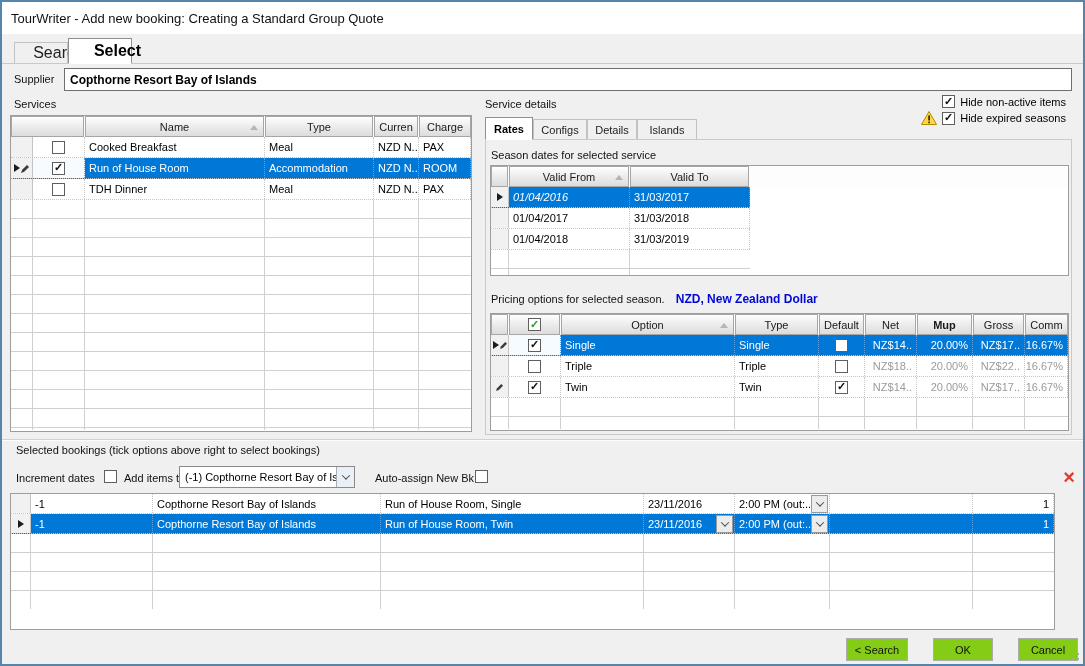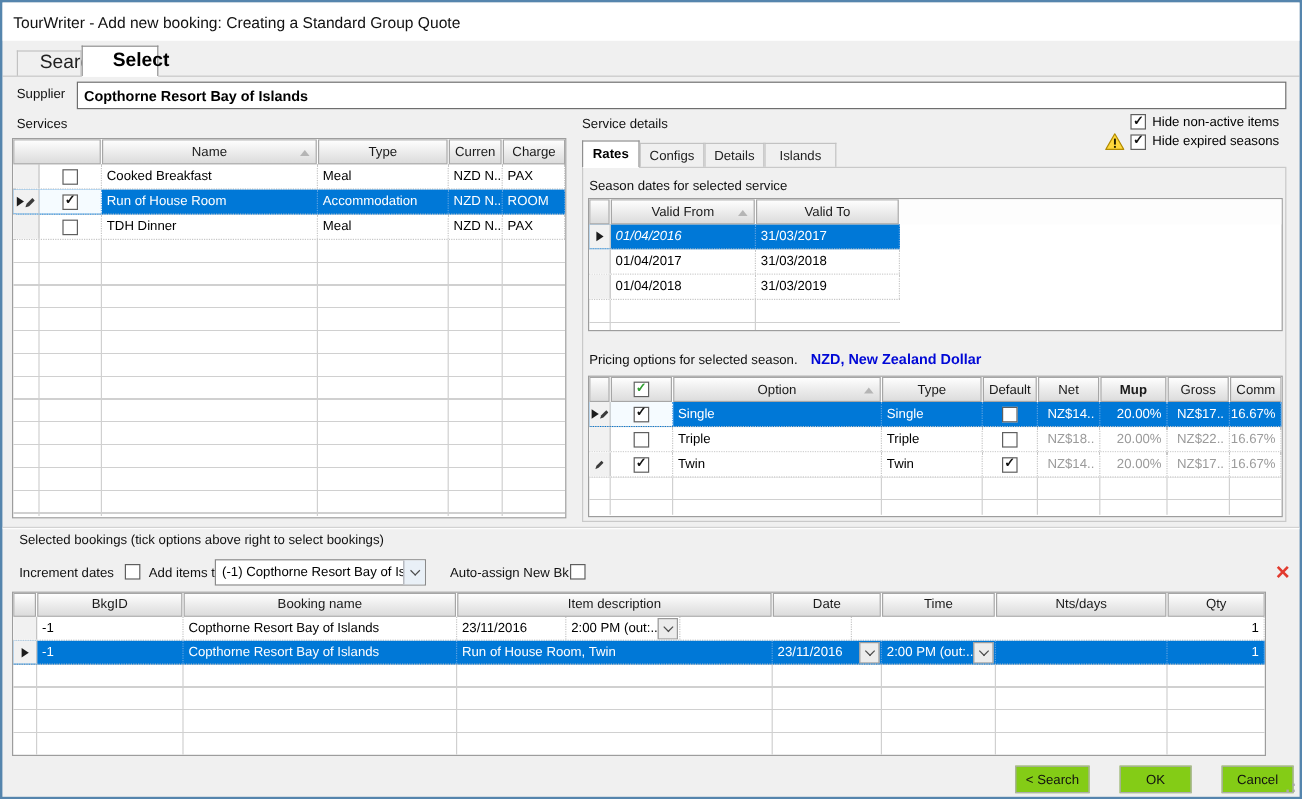--- a/index.html
+++ b/index.html
@@ -359,35 +359,26 @@
   </div>
 
   <div class="panel-label" style="left:373px; top:470px;">Auto-assign New BkID</div>
   <span class="cb" style="position:absolute; left:473px; top:468px;"></span>
 
   <div class="red-x">
     <span>×</span>
   </div>
 
   <div class="grid" style="left:8px; top:491px; width:1045px; height:137px;">
-    <div class="ghead" style="height:20px;">
-      <div class="hcell" style="width:19px; height:20px;"></div>
-      <div class="hcell" style="width:121px; height:20px;">BkgID</div>
-      <div class="hcell" style="width:227px; height:20px;">Booking name</div>
-      <div class="hcell" style="width:262px; height:20px;">Item description</div>
-      <div class="hcell" style="width:90px; height:20px;">Date</div>
-      <div class="hcell" style="width:94px; height:20px;">Time</div>
-      <div class="hcell" style="width:142px; height:20px;">Nts/days</div>
-      <div class="hcell fill" style="height:20px;">Qty</div>
-    </div>
 
     <div class="grow" style="height:20px;">
       <div class="ind" style="width:20px;"></div>
       <div class="gcell" style="width:122px;">-1</div>
       <div class="gcell" style="width:228px;">Copthorne Resort Bay of Islands</div>
+      <div class="gcell" style="width:263px;">Run of House Room, Single</div>
       <div class="gcell" style="width:91px;">23/11/2016</div>
       <div class="gcell" style="width:95px; padding-right:1px;">
         <span style="overflow:hidden; white-space:nowrap;">2:00 PM (out:...</span>
         <span class="cell-combo">
             <span class="chev"></span>
           </span>
       </div>
       <div class="gcell" style="width:143px;"></div>
       <div class="gcell num" style="flex:1;">1</div>
     </div>

